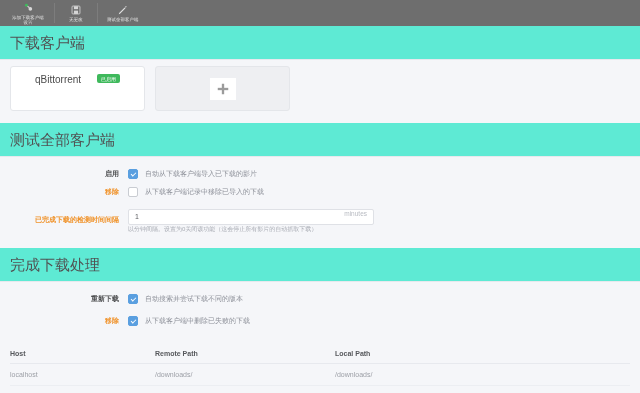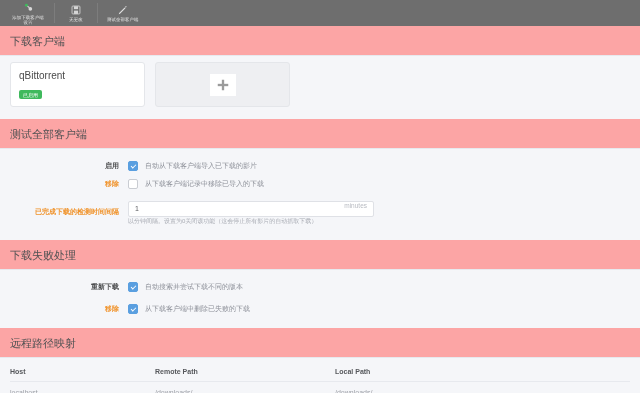--- a/index.html
+++ b/index.html
@@ -35,37 +35,37 @@
     max-width: 34px;
     letter-spacing: .1px;
     margin-top: 1px;
   }
   .tb-divider { width: 1px; background: #7d7d7d; margin: 3px 2px; }
 
   
   .page { height: 367px; overflow: hidden; background: #f5f6f9; }
 
   .section-head {
-    font-size: 11px;
+    font-size: 15px;
     color: #515253;
     padding: 8px 10px 6px;
     border-bottom: 1px solid #e7e9ee;
-    background: #fca5a5;
+    background: #5eead4;
   }
   .section-body { padding: 8px 10px 10px; }
 
   
   .cards { display: flex; gap: 10px; padding: 6px 10px 12px; }
   .card {
     width: 135px; height: 45px;
     background: #ffffff;
     border: 1px solid #e4e6ea;
     border-radius: 3px;
-    padding: 7px 8px;
-    display: flex; flex-direction: column; justify-content: space-between;
+    padding: 7px 24px;
+    display: flex; flex-direction: row; justify-content: space-between;
     cursor: pointer;
   }
   .card-title { font-size: 10px; color: #4a4a4a; }
   .badge {
     align-self: flex-start;
     background: #3fb95c;
     color: #fff;
     font-size: 5px;
     padding: 1.5px 4px;
     border-radius: 2px;
@@ -264,42 +264,41 @@
         <div class="input-wrap">
           <input type="text" value="1" style="">
           <span class="input-suffix">minutes</span>
         </div>
         <div class="help-text">以分钟间隔。设置为0关闭该功能（这会停止所有影片的自动抓取下载）</div>
       </div>
     </div>
 
   </div>
 
-  <div class="section-head">下载失败处理</div>
+  <div class="section-head">完成下载处理</div>
   <div class="section-body">
 
     <div class="form-row">
       <div class="form-label">重新下载</div>
       <div class="form-control">
         <span class="cbx on"></span>
         <span class="cbx-text">自动搜索并尝试下载不同的版本</span>
       </div>
     </div>
 
     <div class="form-row" style="margin-top:4px;">
       <div class="form-label orange">移除</div>
       <div class="form-control">
         <span class="cbx on"></span>
         <span class="cbx-text">从下载客户端中删除已失败的下载</span>
       </div>
     </div>
 
   </div>
 
-  <div class="section-head">远程路径映射</div>
   <div class="section-body" style="padding-top:2px;">
     <table class="rp-table">
       <thead>
         <tr>
           <th class="col-host">Host</th>
           <th class="col-remote">Remote Path</th>
           <th>Local Path</th>
         </tr>
       </thead>
       <tbody>

